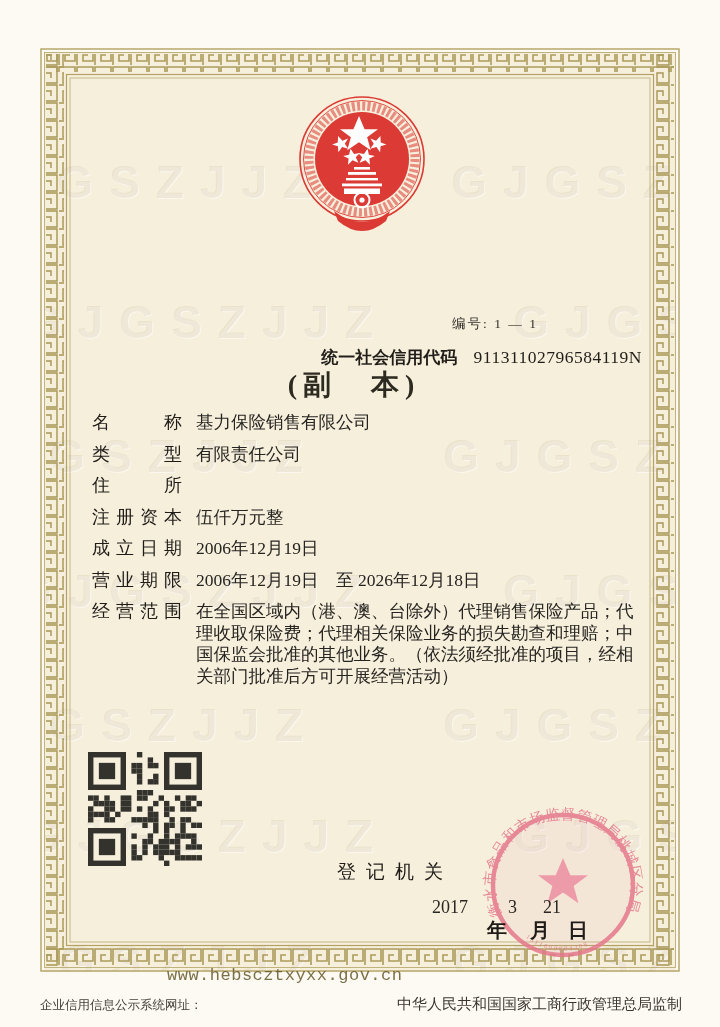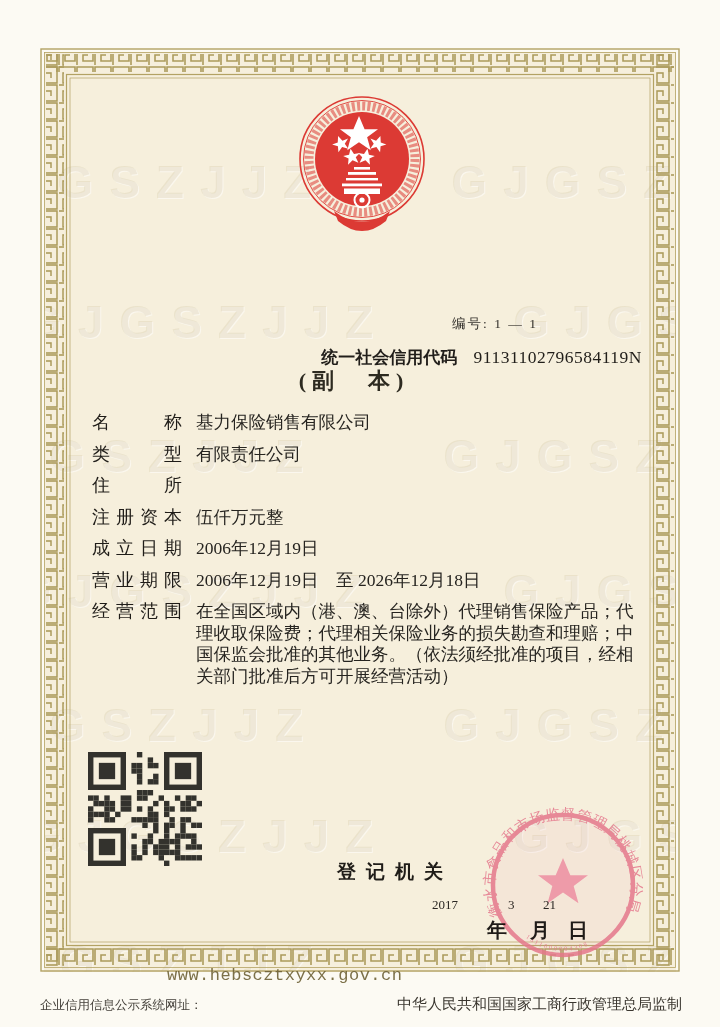--- a/index.html
+++ b/index.html
@@ -19,30 +19,30 @@
   .emblem{position:absolute;left:296px;top:95px;}
   .title{position:absolute;left:0;top:262px;width:720px;text-align:center;
          font-size:70px;font-weight:bold;color:#6d5c15;letter-spacing:42px;
          text-shadow:1px 1px 0 #8d7b2e;}
   .title span{display:inline-block;margin-right:-42px;}
   .serial{position:absolute;left:452px;top:315px;font-size:13.5px;color:#33302b;letter-spacing:2px;z-index:2;}
   .credit-line{position:absolute;right:78px;top:346px;font-size:17px;z-index:4;}
   .credit-label{font-family:"Liberation Sans","DejaVu Sans",sans-serif;font-weight:bold;color:#211e1a;}
   .credit-code{margin-left:12px;font-size:17.5px;color:#211e1a;letter-spacing:0.5px;}
   .copy-label{position:absolute;left:0;top:366px;width:708px;text-align:center;
-              font-size:22px;font-weight:bold;color:#2d2a20;letter-spacing:6px;}
+              font-size:28px;font-weight:bold;color:#2d2a20;letter-spacing:6px;}
   .fields{position:absolute;left:92px;top:412px;width:560px;}
   .row{display:flex;margin-bottom:10px;}
   .lbl{width:90px;flex:none;font-family:"Liberation Sans","DejaVu Sans",sans-serif;
        font-size:18px;color:#1f1c18;text-align:justify;text-align-last:justify;line-height:21.5px;}
   .val{margin-left:14px;width:446px;font-size:17.5px;line-height:21.5px;color:#262420;}
   .qr{position:absolute;left:88px;top:752px;}
   .reg-label{position:absolute;left:337px;top:859px;font-family:"Liberation Sans","DejaVu Sans",sans-serif;
-             font-size:19px;font-weight:bold;color:#1f1c18;letter-spacing:10px;}
-  .d-num{position:absolute;font-size:13px;color:#2a2723;}
+             font-size:19px;font-weight:normal;color:#1f1c18;letter-spacing:10px;}
+  .d-num{position:absolute;font-size:18px;color:#2a2723;}
   .d-unit{position:absolute;font-size:20px;font-weight:bold;color:#1f1c18;
           font-family:"Liberation Sans","DejaVu Sans",sans-serif;}
   .seal{position:absolute;left:478px;top:800px;z-index:5;opacity:0.85;mix-blend-mode:multiply;}
   .site-url{position:absolute;left:167px;top:966px;z-index:4;font-family:"Liberation Mono","DejaVu Sans Mono",monospace;
             font-size:17px;color:#6e6136;opacity:0.9;letter-spacing:0.5px;}
   .footer-left{position:absolute;left:40px;top:997px;font-size:12.5px;color:#44403a;}
   .footer-right{position:absolute;right:38px;top:995px;font-size:15px;color:#3a362f;}
 </style>
 </head>
 <body>

